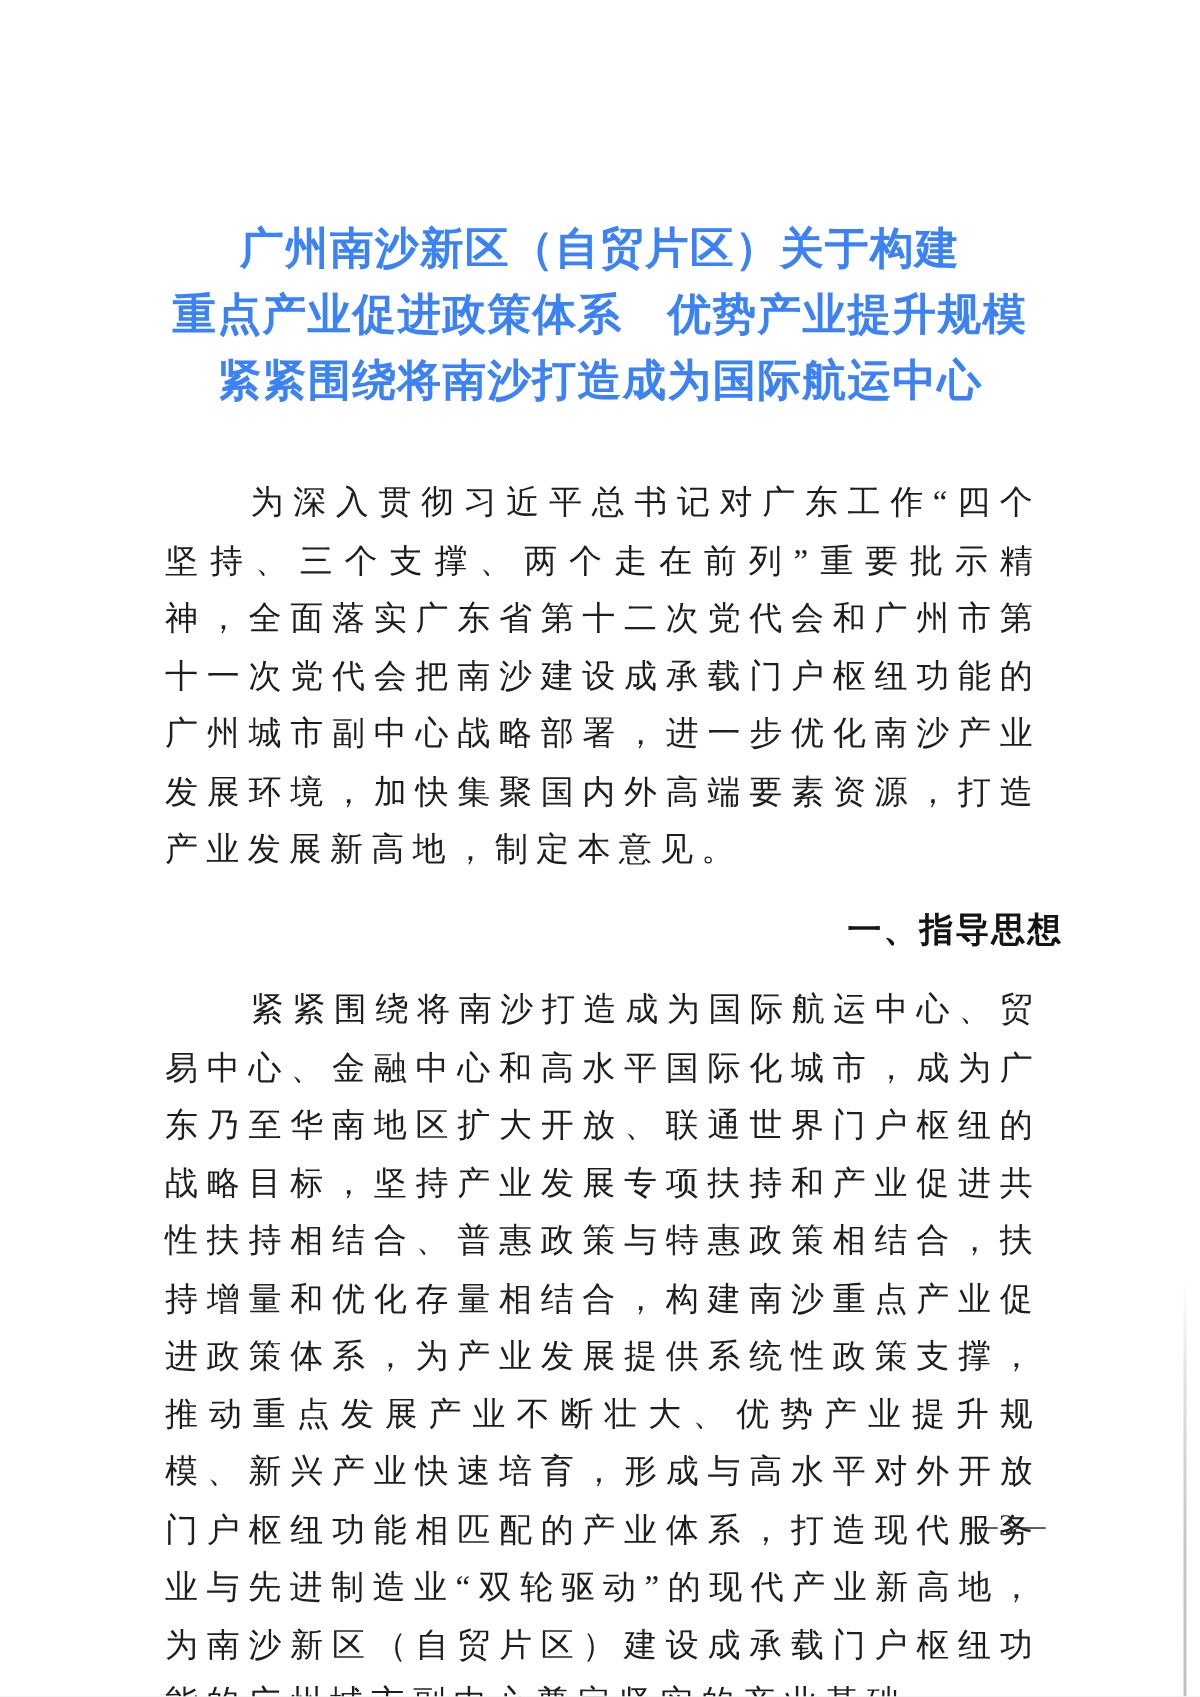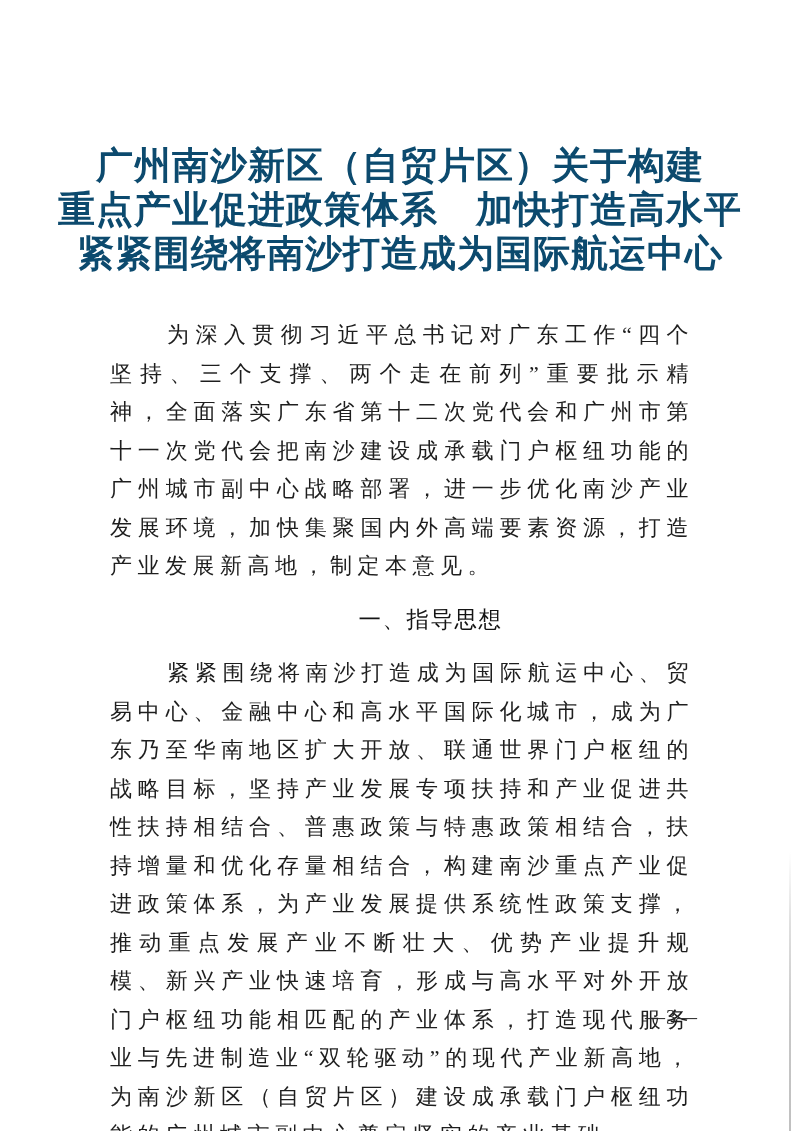--- a/index.html
+++ b/index.html
@@ -17,24 +17,24 @@
     font-family: "Liberation Serif", "DejaVu Serif", serif;
   }
   .title-block {
     position: absolute;
     top: 144px;
     left: 0;
     width: 100%;
     text-align: center;
     font-family: Liberation Serif, serif;
     font-weight: 700;
-    font-size: 37px;
+    font-size: 29px;
     line-height: 44px;
     letter-spacing: 1px;
-    color: #0c4a6e;
+    color: #3b82f6;
   }
   .content {
     position: absolute;
     top: 301px;
     left: 95px;
     width: 614px;
     color: #1e1e1e;
     font-size: 22px;
     line-height: 38.5px;
     text-align: justify;
@@ -43,25 +43,25 @@
   .body-para {
     margin: 15px;
     text-indent: 57px;
     letter-spacing: 5.5px;
     font-family: "Liberation Serif", "DejaVu Serif", serif;
   }
   .sec-heading {
     margin: 0;
     text-indent: 57px;
     font-family: "Liberation Sans", "DejaVu Sans", sans-serif;
-    font-weight: 400;
+    font-weight: 700;
     font-size: 22.5px;
     letter-spacing: 1.5px;
     color: #141414;
-    text-align: center;
+    text-align: right;
   }
   .page-number {
     position: absolute;
     top: 1006px;
     left: 645px;
     font-size: 20px;
     letter-spacing: 1px;
     color: #2b2b2b;
     font-family: "Liberation Serif", "DejaVu Serif", serif;
   }
@@ -78,21 +78,21 @@
       rgba(185,185,185,0.9) 100%);
   }
 </style>
 </head>
 <body>
 
 <div class="page">
 
   <div class="title-block">
     <div>广州南沙新区（自贸片区）关于构建</div>
-    <div>重点产业促进政策体系　加快打造高水平</div>
+    <div>重点产业促进政策体系　优势产业提升规模</div>
     <div>紧紧围绕将南沙打造成为国际航运中心</div>
   </div>
 
   <div class="content">
     <p class="body-para">为深入贯彻习近平总书记对广东工作“四个坚持、三个支撑、两个走在前列”重要批示精神，全面落实广东省第十二次党代会和广州市第十一次党代会把南沙建设成承载门户枢纽功能的广州城市副中心战略部署，进一步优化南沙产业发展环境，加快集聚国内外高端要素资源，打造产业发展新高地，制定本意见。</p>
     <p class="sec-heading">一、指导思想</p>
     <p class="body-para">紧紧围绕将南沙打造成为国际航运中心、贸易中心、金融中心和高水平国际化城市，成为广东乃至华南地区扩大开放、联通世界门户枢纽的战略目标，坚持产业发展专项扶持和产业促进共性扶持相结合、普惠政策与特惠政策相结合，扶持增量和优化存量相结合，构建南沙重点产业促进政策体系，为产业发展提供系统性政策支撑，推动重点发展产业不断壮大、优势产业提升规模、新兴产业快速培育，形成与高水平对外开放门户枢纽功能相匹配的产业体系，打造现代服务业与先进制造业“双轮驱动”的现代产业新高地，为南沙新区（自贸片区）建设成承载门户枢纽功能的广州城市副中心奠定坚实的产业基础。</p>
   </div>
 
   <div class="page-number">—3—</div>

